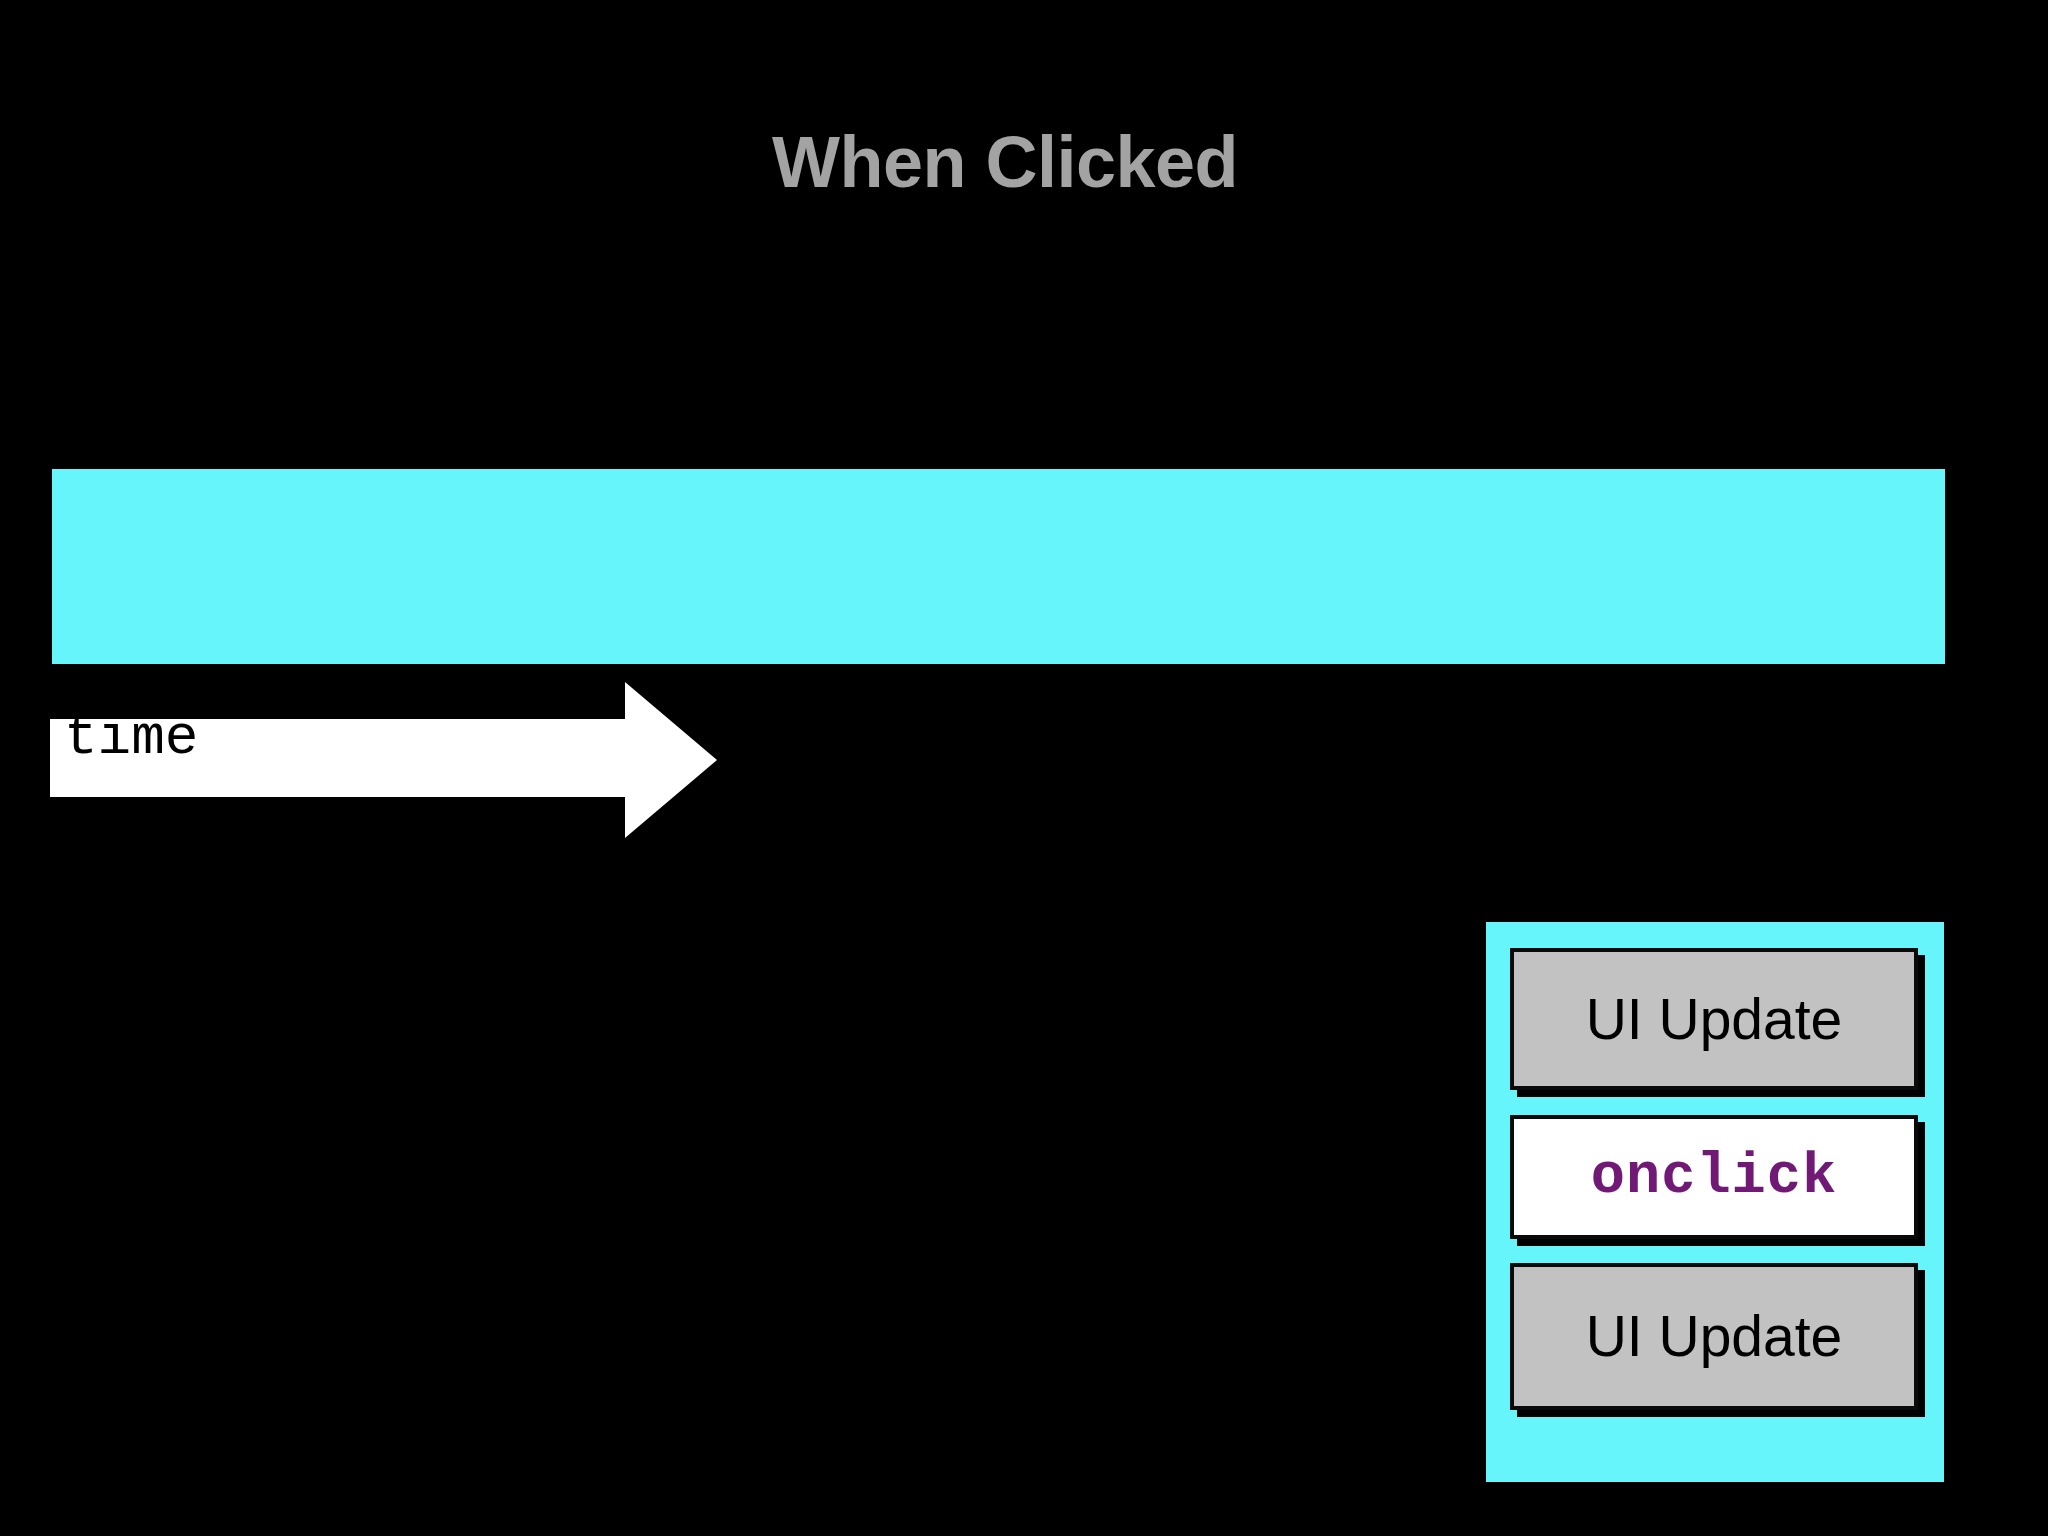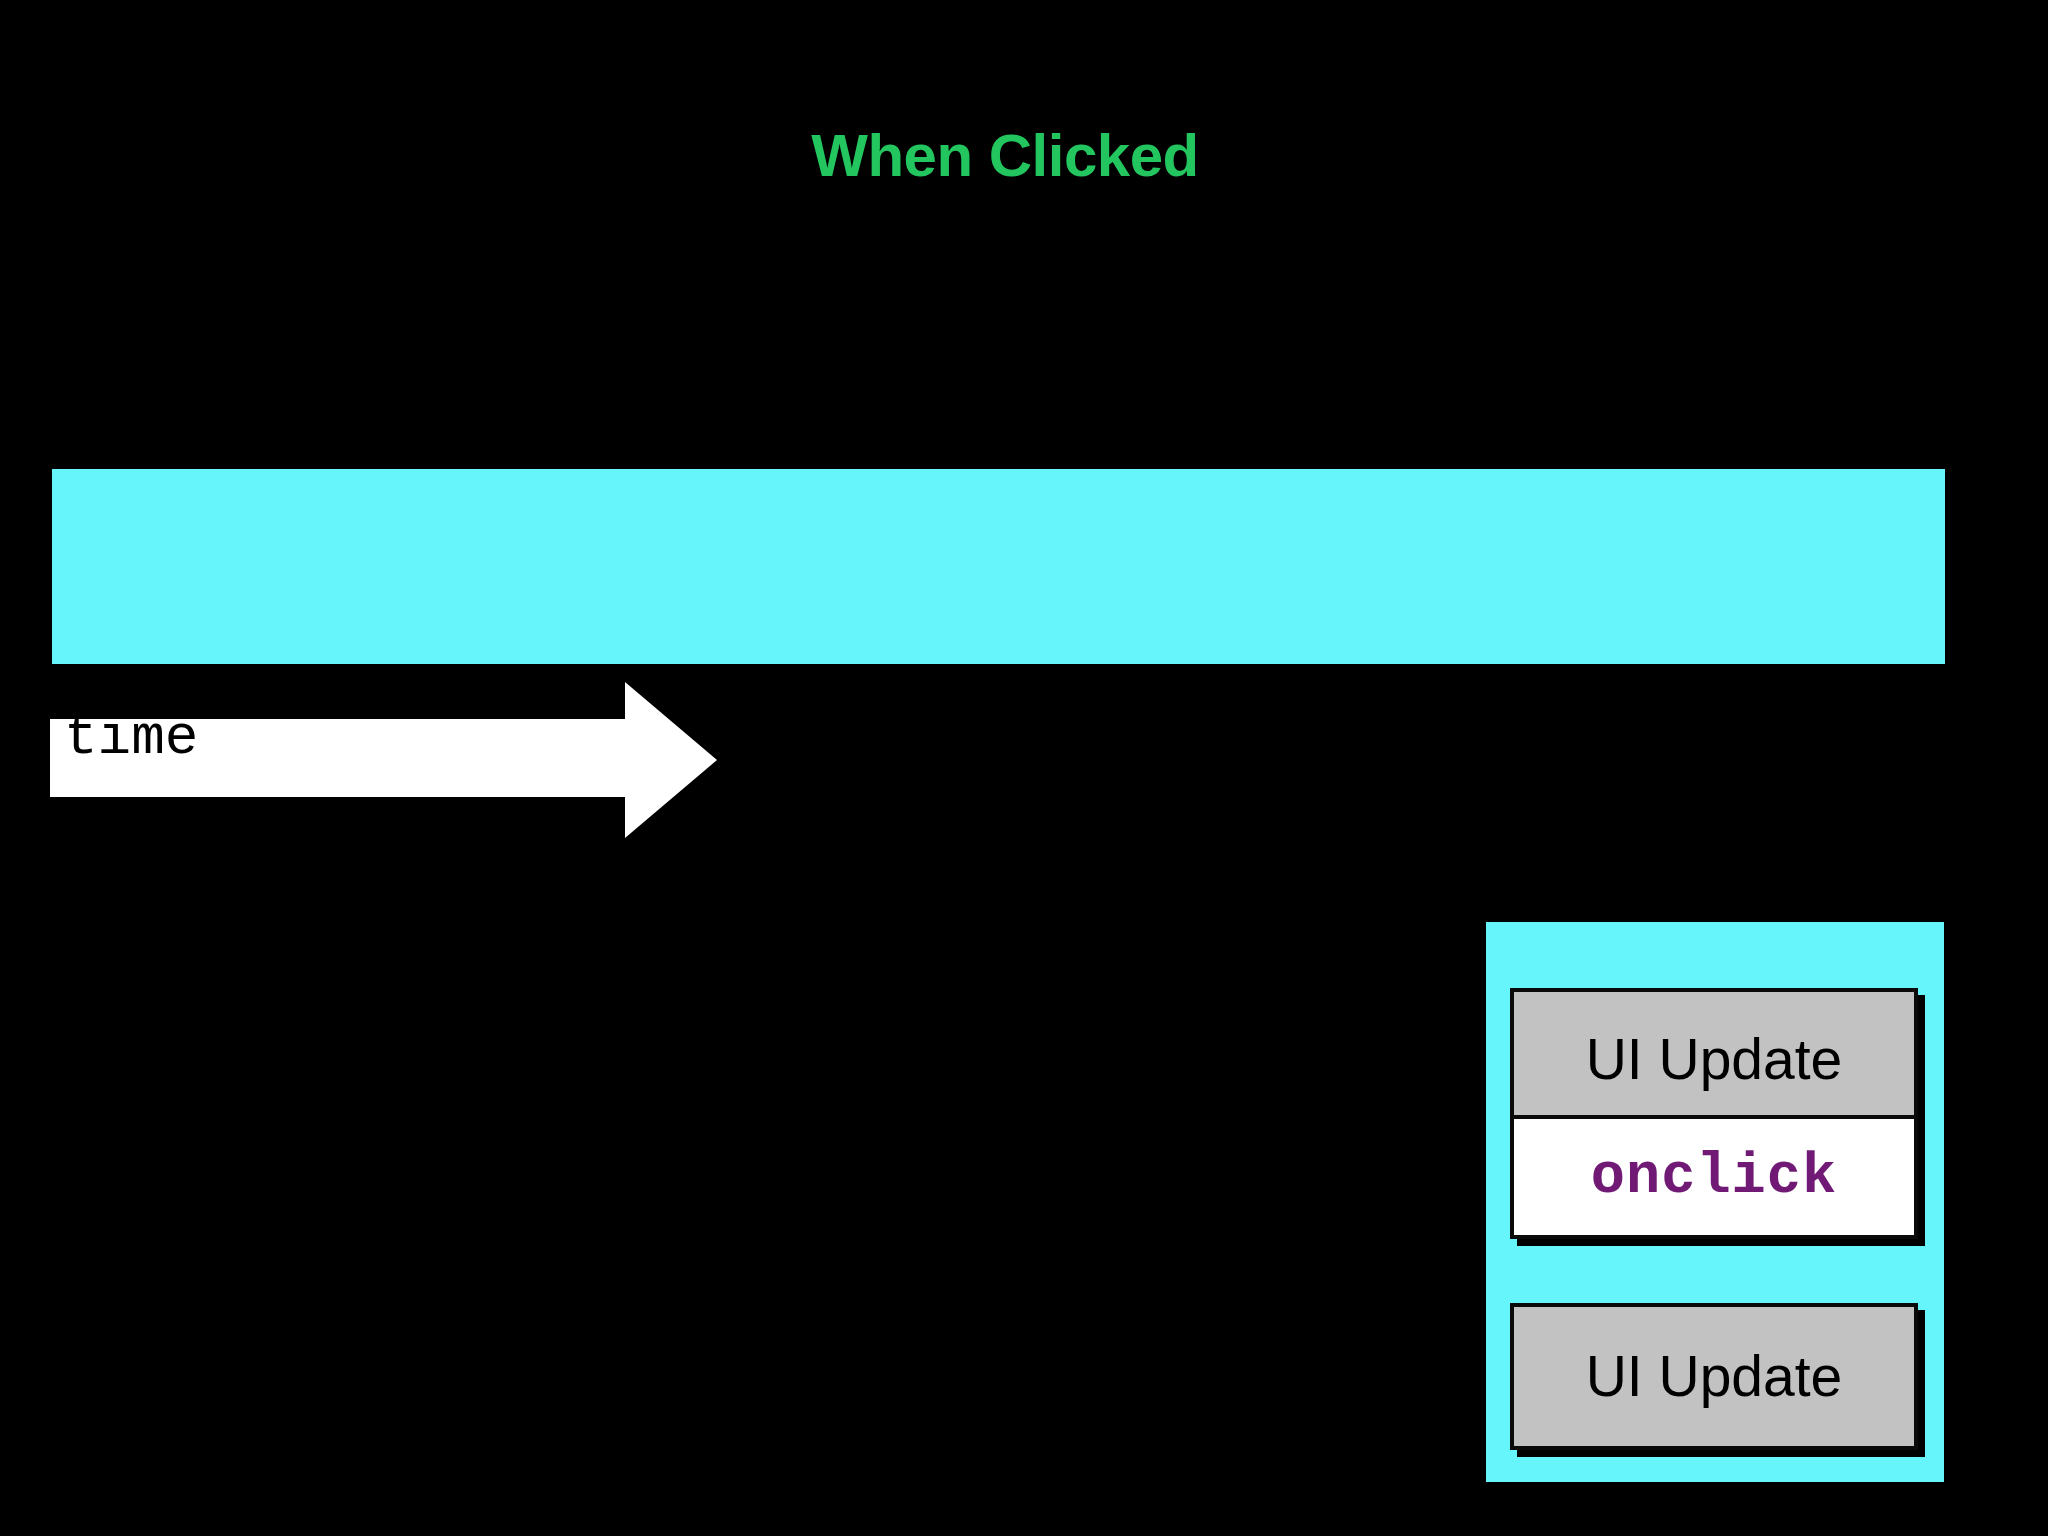--- a/index.html
+++ b/index.html
@@ -21,23 +21,23 @@
     background: #000000;
   }
 
   
   #slide-title {
     position: absolute;
     left: 0;
     top: 126px;
     width: 2010px;
     text-align: center;
-    color: #22c55e;
+    color: #a3a3a3;
     font-family: "Liberation Sans", sans-serif;
-    font-size: 60px;
+    font-size: 72px;
     font-weight: bold;
     letter-spacing: -0.5px;
     line-height: 1.0;
     white-space: nowrap;
   }
 
   
   #timeline-bar {
     position: absolute;
     left: 52px;
@@ -87,21 +87,21 @@
     position: absolute;
     left: 24px;
     width: 408px;
     border: 4px solid #0a0a0a;
     box-sizing: border-box;
     display: flex;
     align-items: center;
     justify-content: center;
     box-shadow: 7px 7px 0 0 #000000;
   }
-  .stack-box.gray  { background: #C2C2C2; margin-top: 40px; }
+  .stack-box.gray  { background: #C2C2C2; }
   .stack-box.white { background: #FFFFFF; }
 
   #box-ui-update-top    { top: 26px;  height: 142px; }
   #box-onclick          { top: 193px; height: 124px; }
   #box-ui-update-bottom { top: 341px; height: 147px; }
 
   .box-label-sans {
     color: #000000;
     font-family: "Liberation Sans", sans-serif;
     font-size: 57px;

